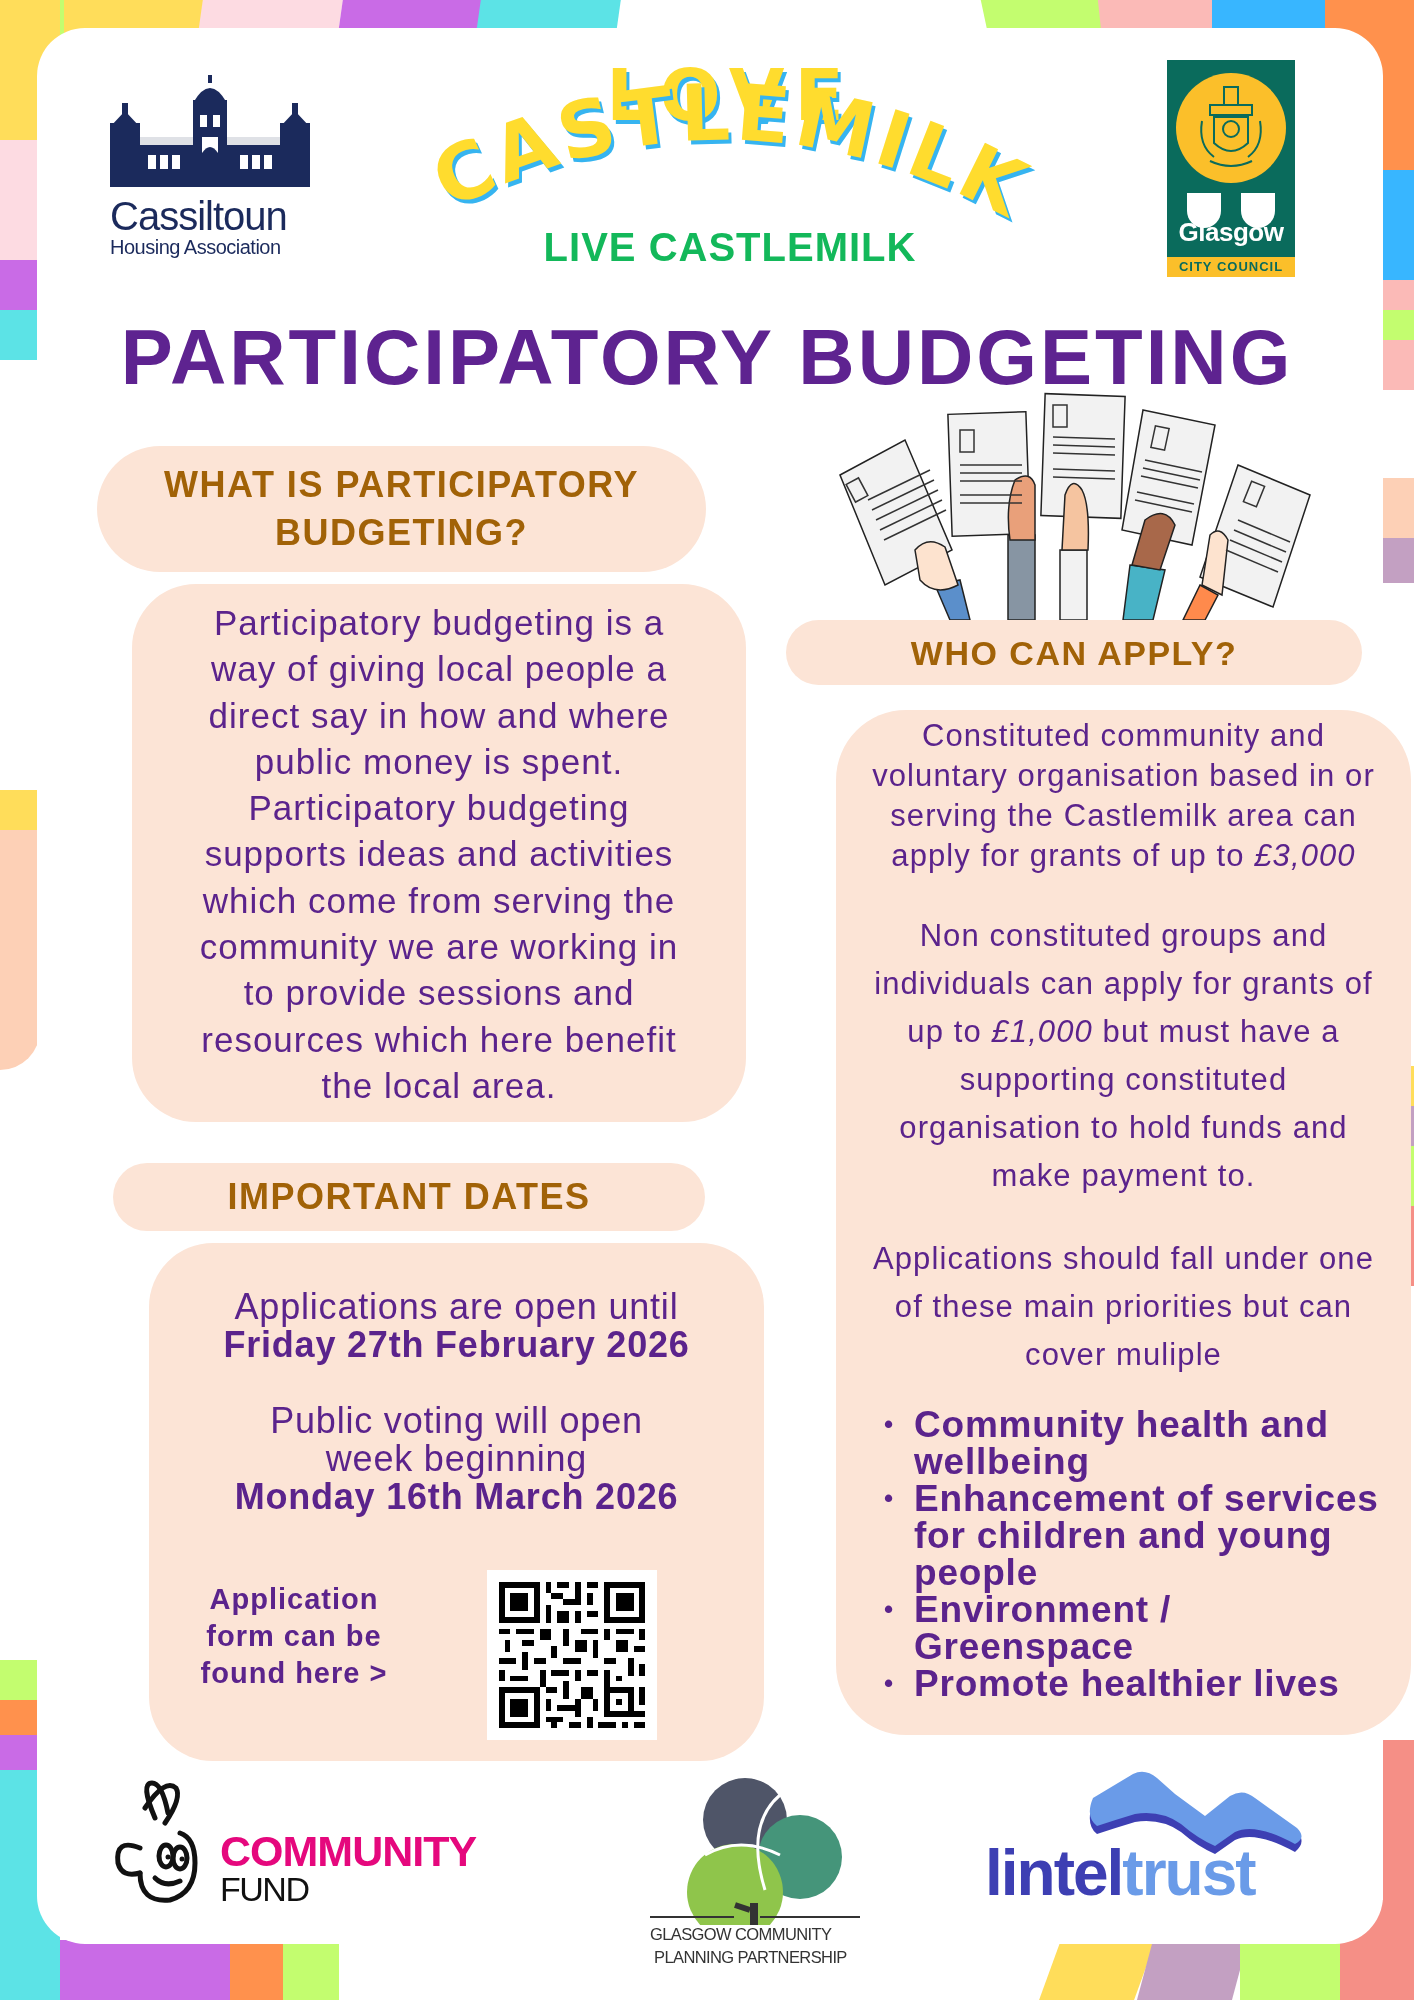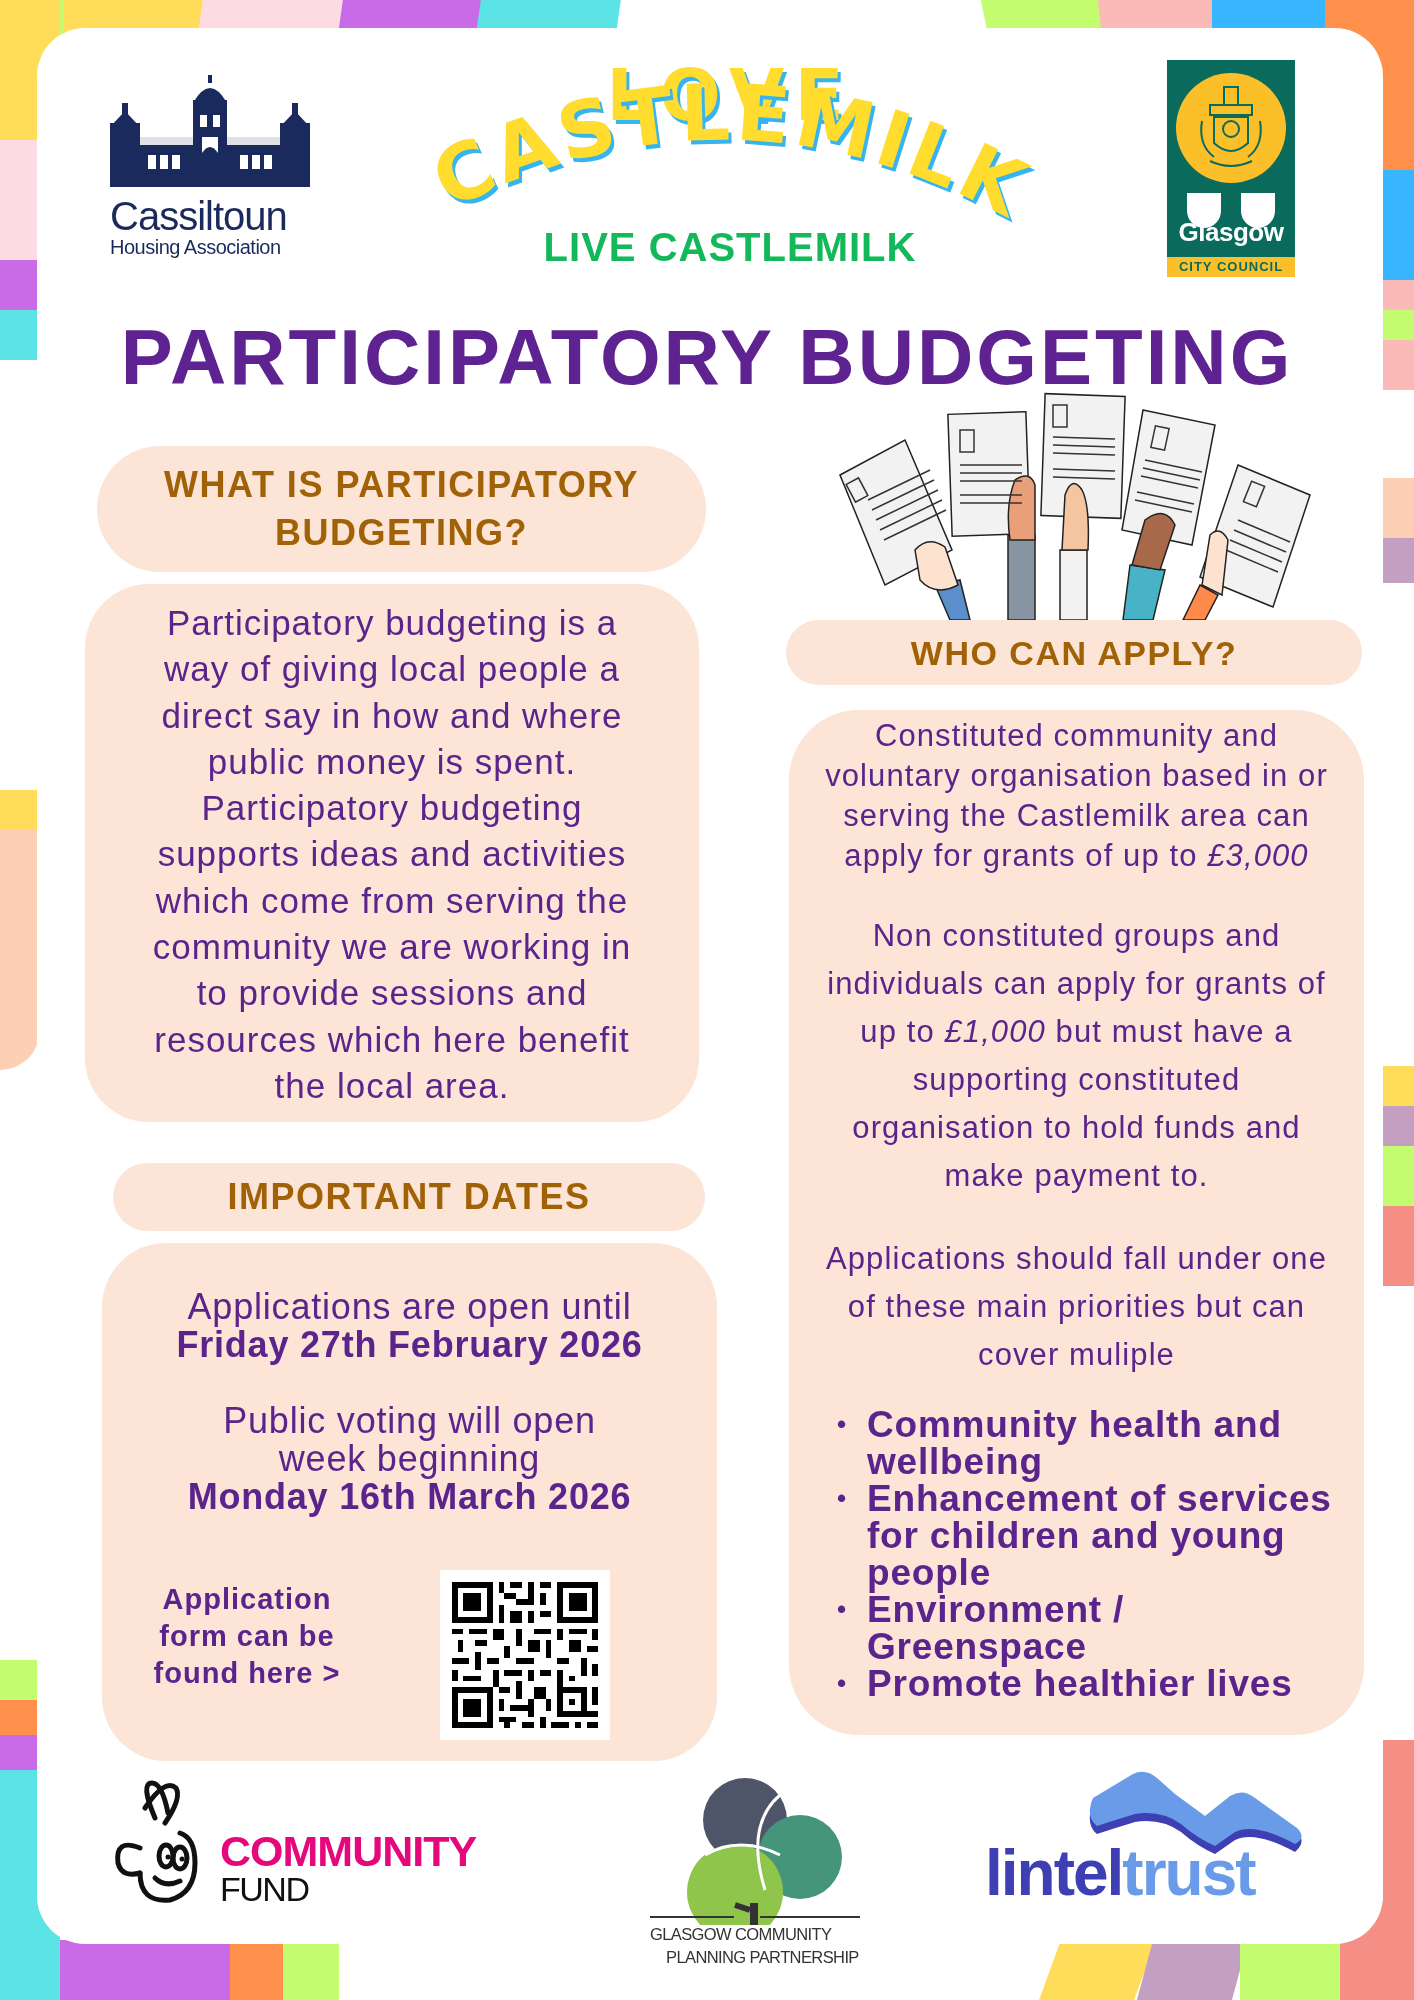--- a/index.html
+++ b/index.html
@@ -16,21 +16,21 @@
     position: absolute; left: 37px; top: 28px; width: 1346px; height: 1916px;
     background: #ffffff; border-radius: 48px; z-index: 1;
   }
   .abs { position: absolute; }
   .pill {
     position: absolute; background: #fce4d6; border-radius: 40px;
     display: flex; align-items: center; justify-content: center; text-align: center;
   }
   .box {
     position: absolute; background: #fce4d6; border-radius: 64px;
-    box-sizing: border-box; text-align: center;
+    box-sizing: border-box; text-align: center; margin-left: 47px;
   }
   .heading-red {
     color: #a16207; font-weight: bold; font-size: 36px; letter-spacing: 1.5px; line-height: 48px;
   }
   .body-purple { color: #5b238c; }
   .main-title {
     position: absolute; left: 0; width: 100%; top: 312px; text-align: center;
     color: #5e2390; font-weight: bold; font-size: 78px; letter-spacing: 3px;
     transform: scaleX(1.0);
   }
@@ -384,21 +384,21 @@
     <path d="M100 138 L108 138 L108 165 L100 165 Z" fill="#333"></path>
     <path d="M100 145 L85 140" stroke="#333" stroke-width="6"></path>
     <g fill="none" stroke="#fff" stroke-width="3">
       <path d="M55 90 Q90 70 130 90"></path>
       <path d="M130 30 Q95 60 115 125"></path>
     </g>
   </svg>
   <div style="position:absolute;left:0;top:151px;width:84px;height:2px;background:#333;"></div>
   <div style="position:absolute;left:110px;top:151px;width:100px;height:2px;background:#333;"></div>
   <div style="position:absolute;left:0;top:160px;width:220px;color:#333;font-size:16.5px;letter-spacing:-0.6px;">GLASGOW COMMUNITY</div>
-  <div style="position:absolute;left:16px;top:183px;width:220px;color:#333;font-size:16.5px;letter-spacing:-0.6px;">PLANNING PARTNERSHIP</div>
+  <div style="position:absolute;left:4px;top:183px;width:220px;color:#333;font-size:16.5px;letter-spacing:-0.6px;">PLANNING PARTNERSHIP</div>
 </div>
 
 <div class="abs" style="left:985px;top:1770px;width:320px;height:140px;z-index:2;">
   <svg width="320" height="85" viewBox="0 0 320 85" style="position:absolute;left:0;top:0;">
     <path d="M108 32 L148 8 Q160 2 172 12 L190 28 L220 50 L245 30 Q258 22 270 32 L312 62 Q322 72 310 82 Q270 60 250 70 L230 84 Q212 76 196 62 Q176 48 150 52 Q130 58 112 64 Q100 55 108 32 Z" fill="#3d3fb3"></path>
     <path d="M108 28 L148 4 Q160 -2 172 8 L190 24 L220 46 L245 26 Q258 18 270 28 L312 58 Q322 68 310 74 Q270 52 250 62 L230 76 Q212 68 196 54 Q176 40 150 44 Q130 50 112 56 Q100 47 108 28 Z" fill="#6a9be8"></path>
   </svg>
   <div style="position:absolute;left:0;top:66px;font-weight:bold;font-size:64px;letter-spacing:-2px;">
     <span style="color:#3d3fb3;">lintel</span><span style="color:#6a9be8;">trust</span>
   </div>

